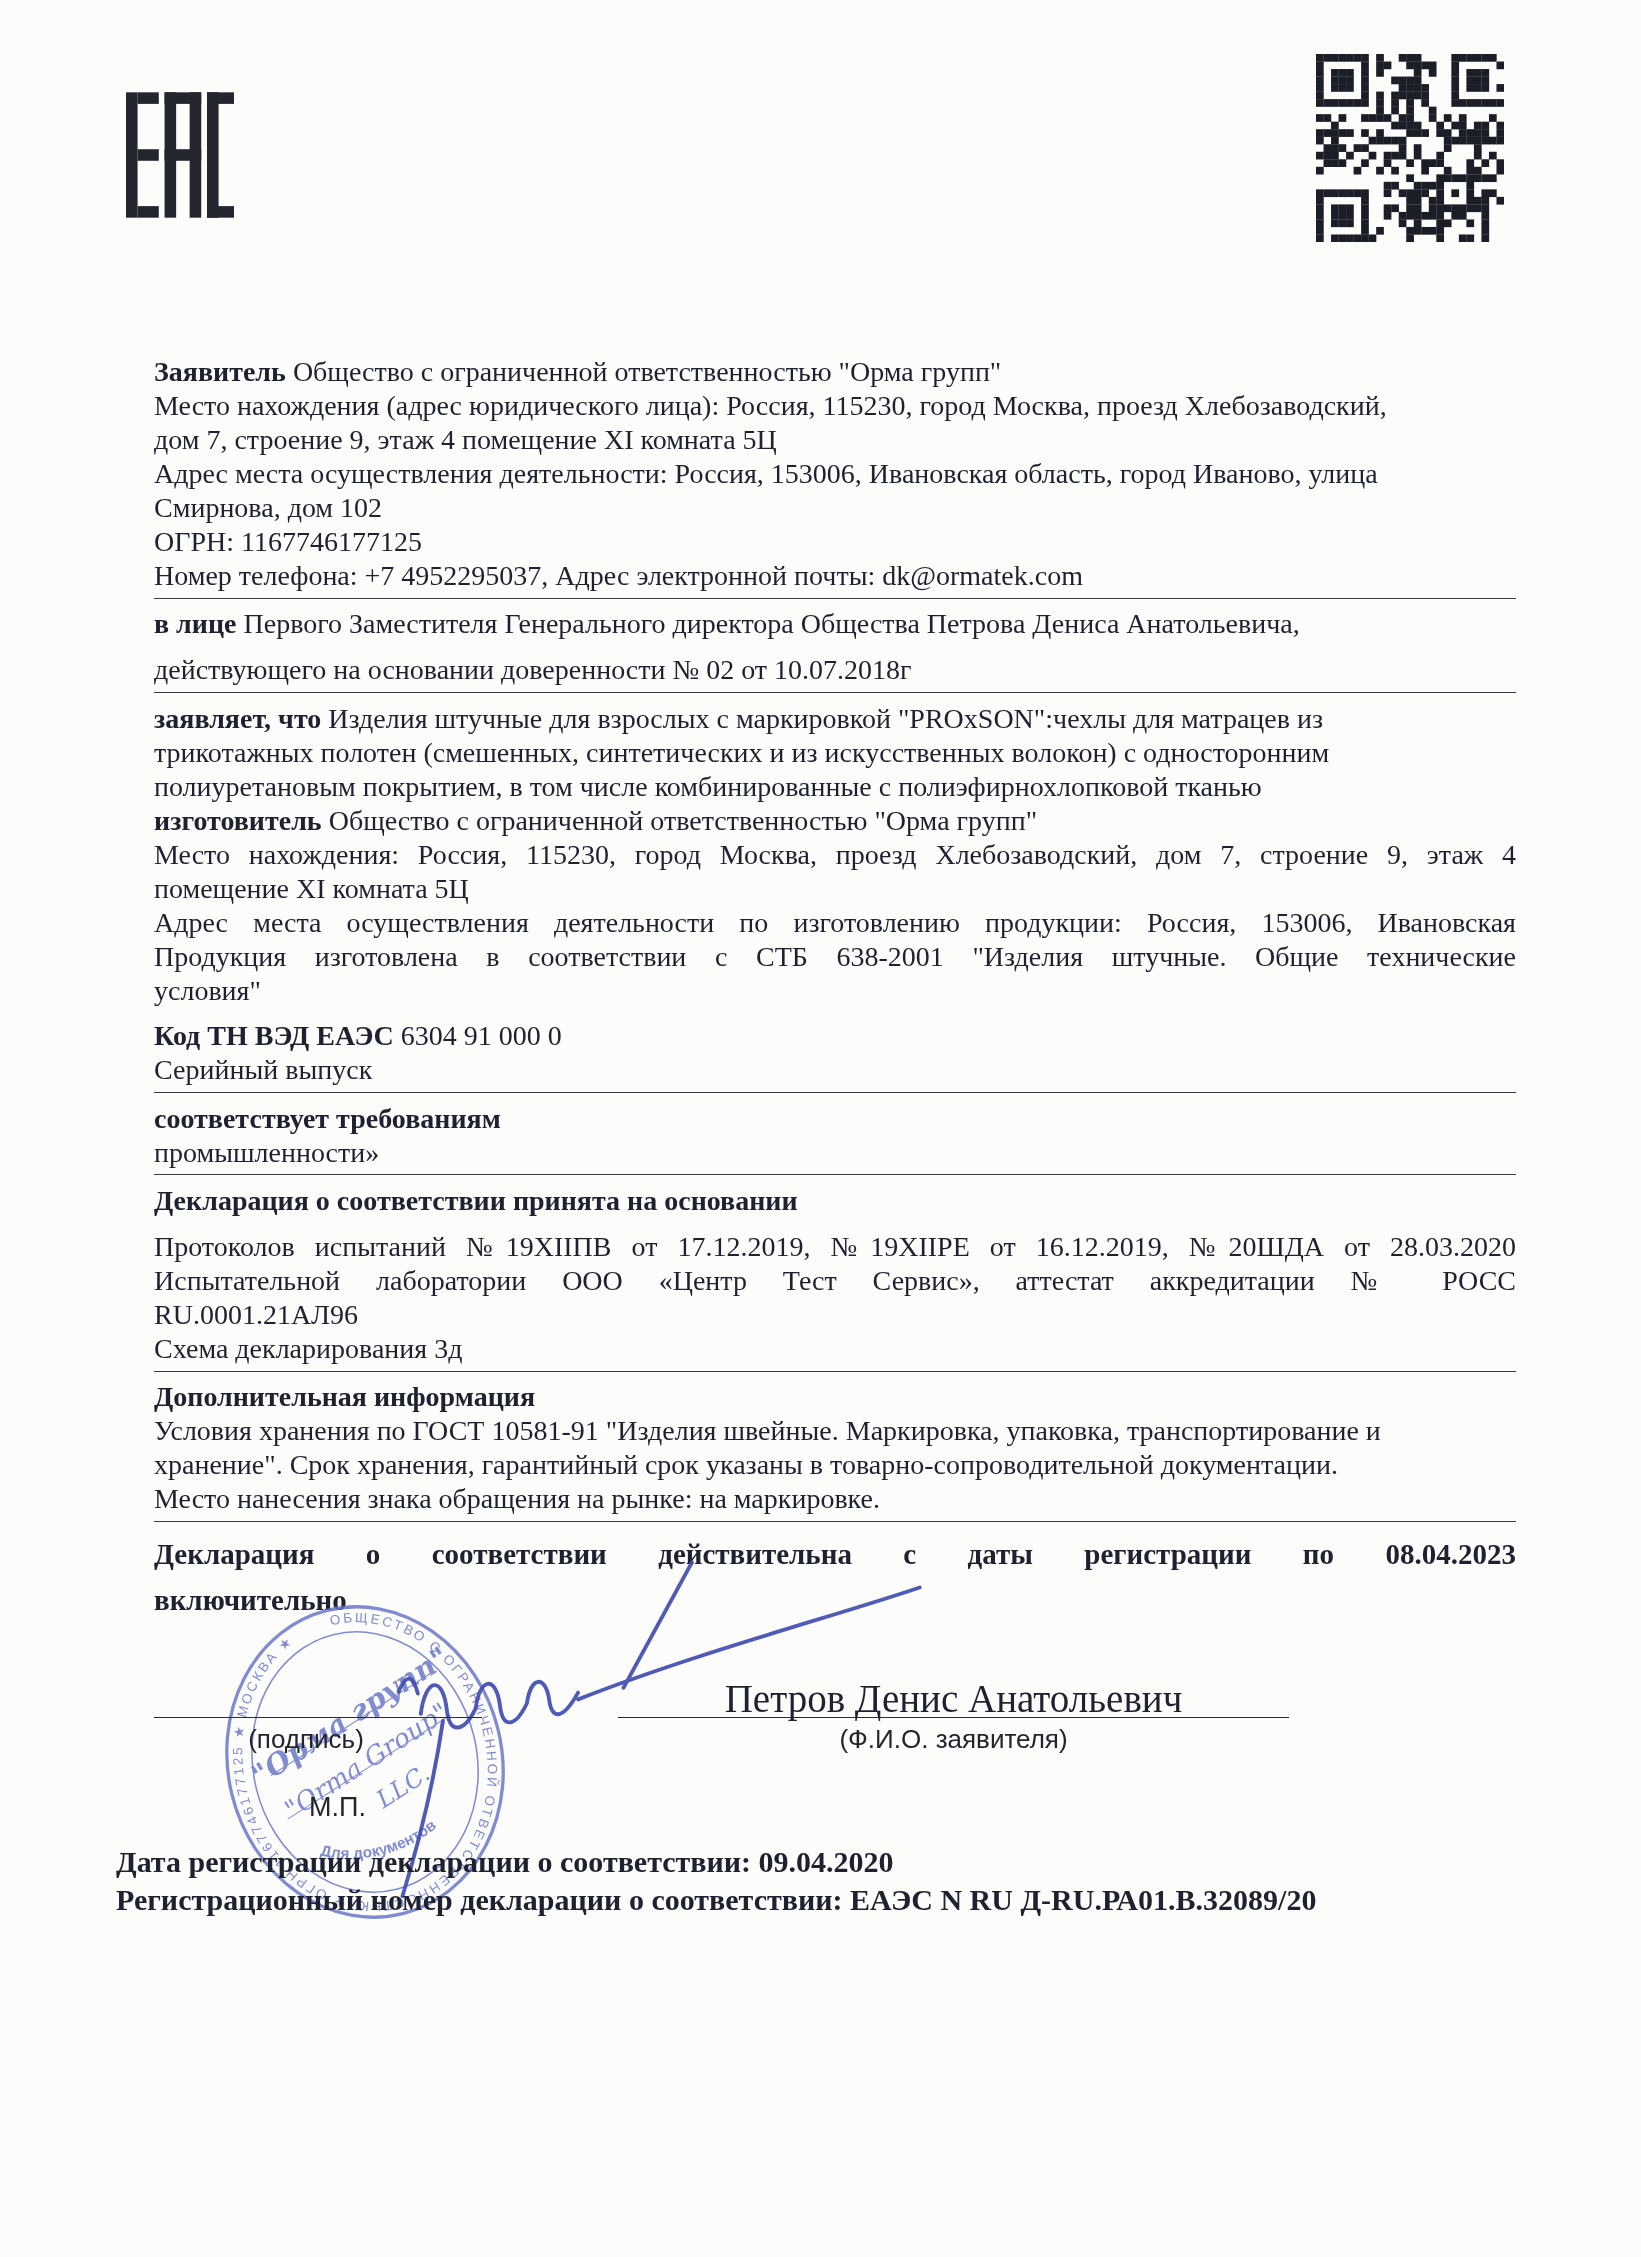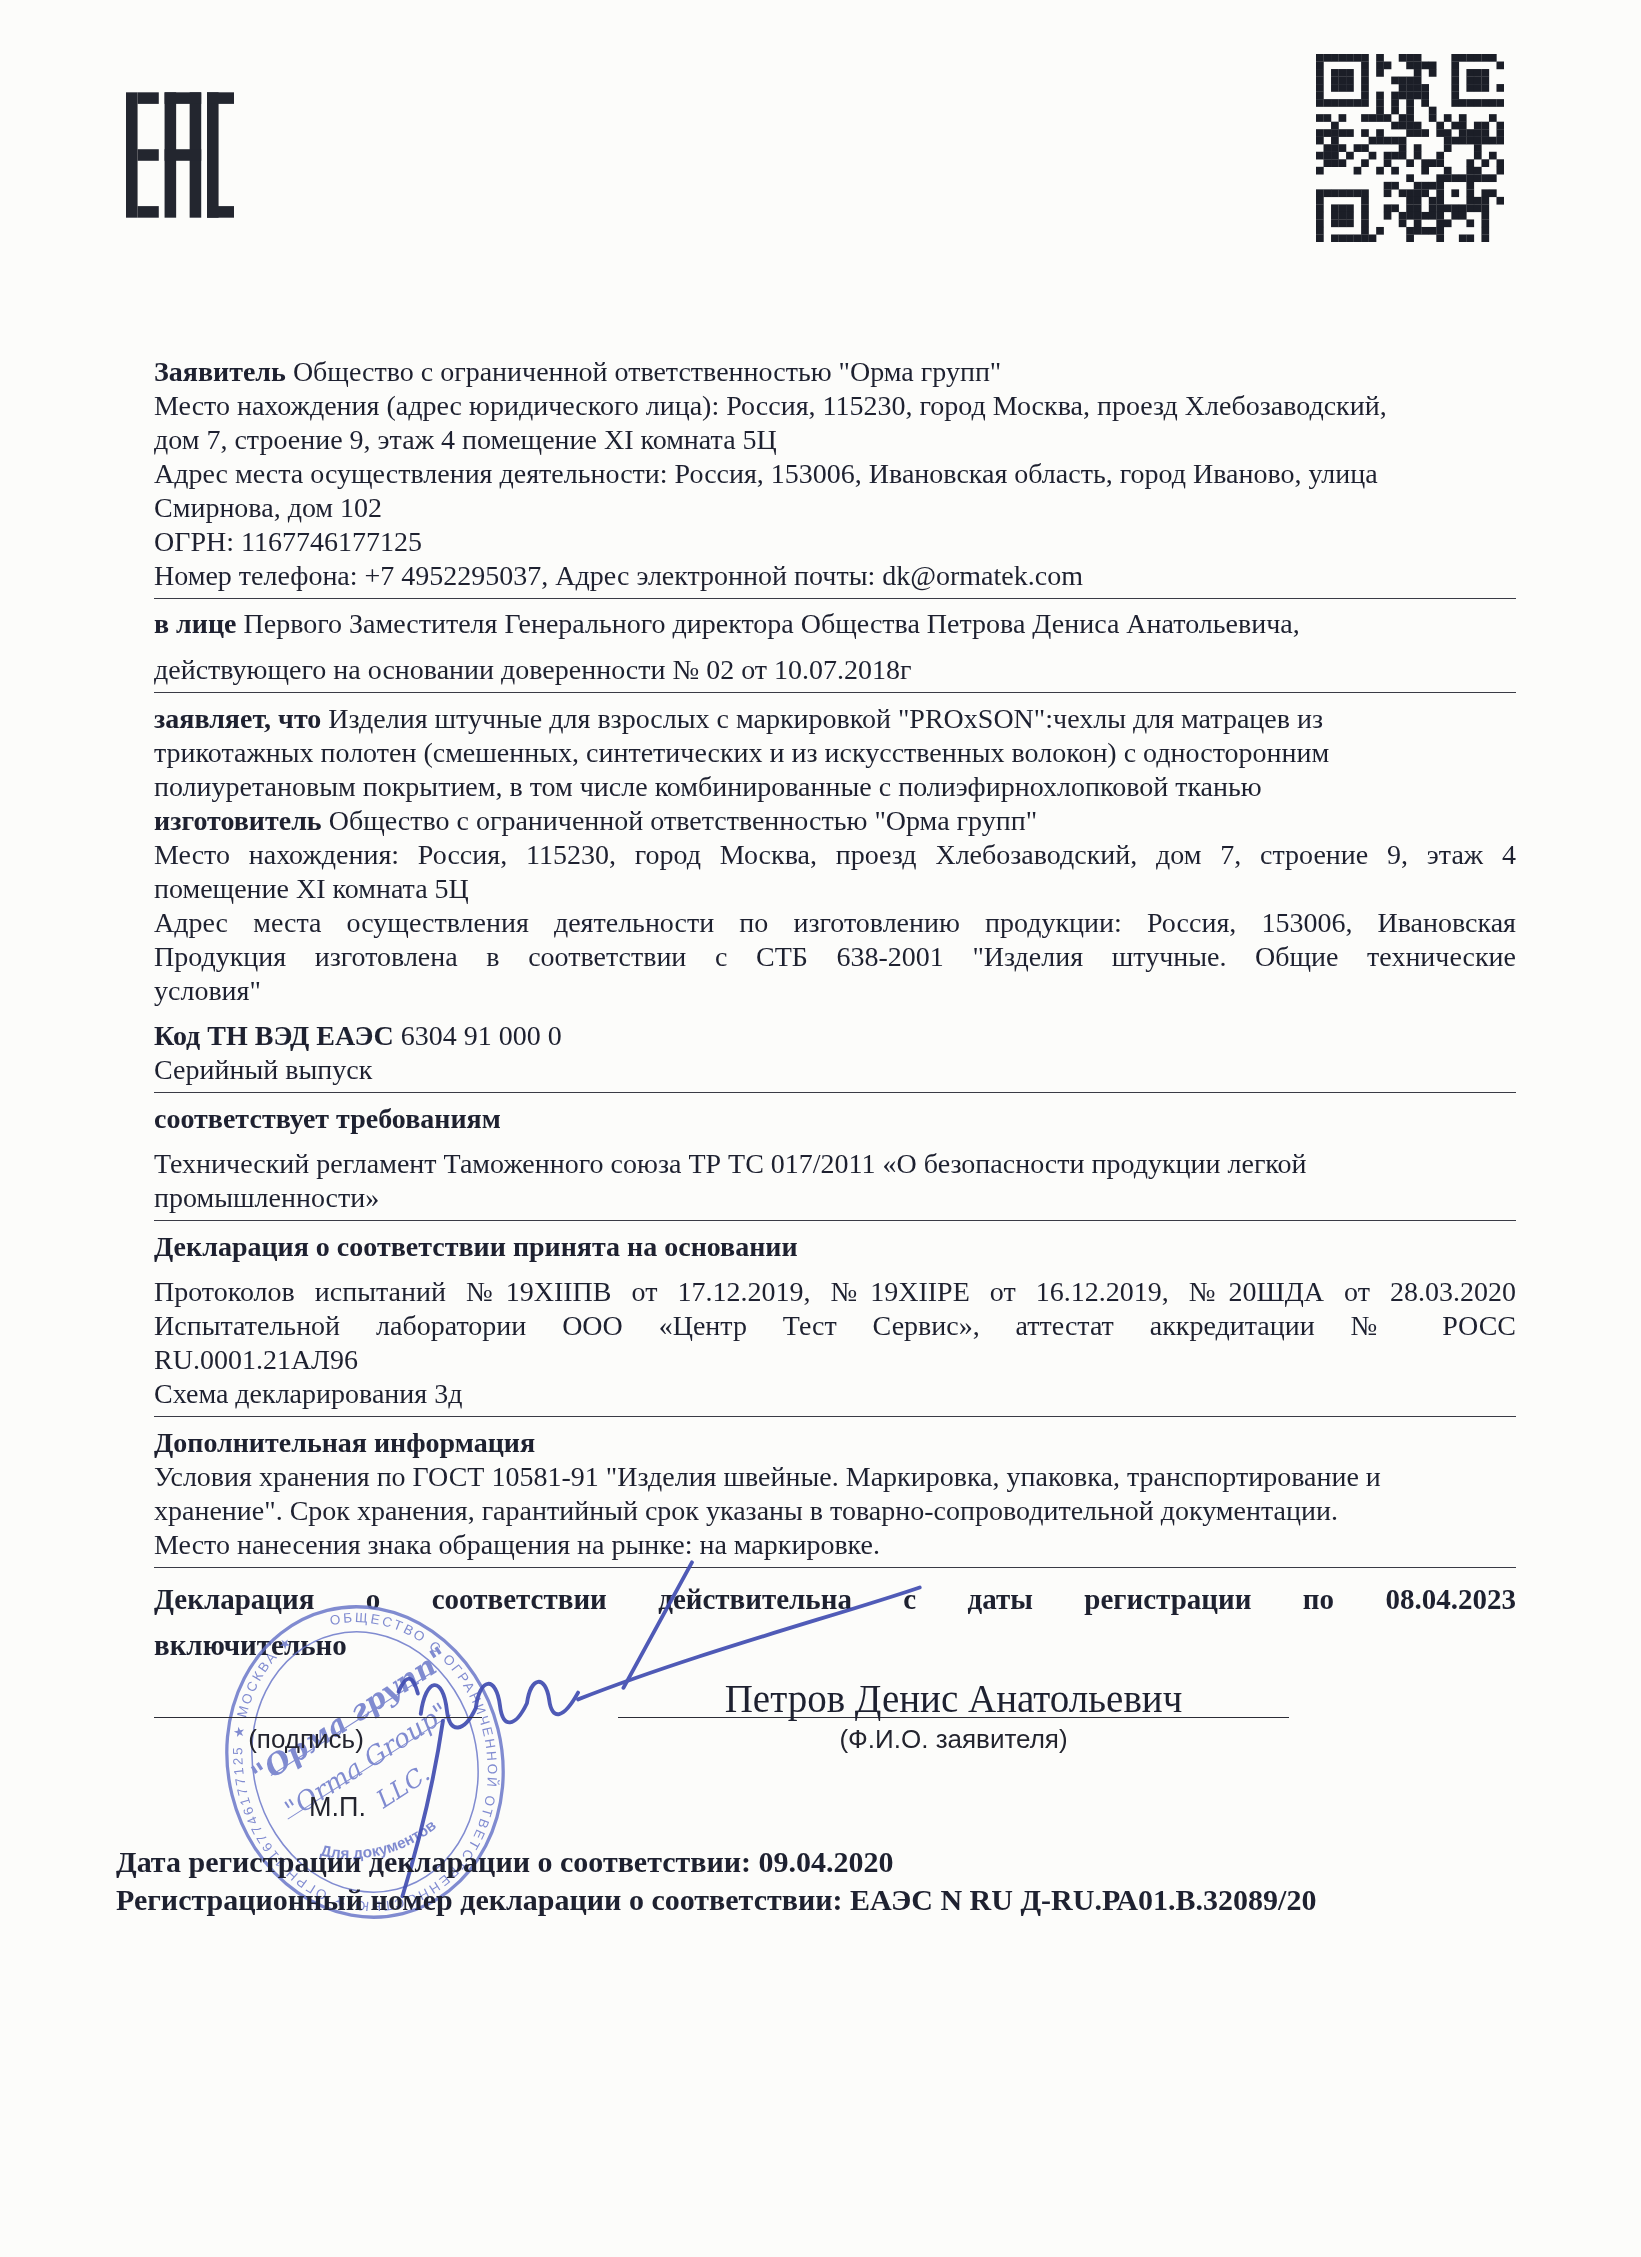--- a/index.html
+++ b/index.html
@@ -396,21 +396,20 @@
         <div class="line">помещение XI комната 5Ц</div>
         <div class="line just">Адрес места осуществления деятельности по изготовлению продукции: Россия, 153006, Ивановская</div>
         <div class="line just">Продукция изготовлена в соответствии с СТБ 638-2001 "Изделия штучные. Общие технические</div>
         <div class="line">условия"</div>
         <div class="line gap"><b>Код ТН ВЭД ЕАЭС</b> 6304 91 000 0</div>
         <div class="line">Серийный выпуск</div>
       </div>
     <div class="rule"></div>
     <div>
         <div class="line"><b>соответствует требованиям</b></div>
-        <div class="line gap">Технический регламент Таможенного союза ТР ТС 017/2011 «О безопасности продукции легкой</div>
         <div class="line">промышленности»</div>
       </div>
     <div class="rule"></div>
     <div>
         <div class="line"><b>Декларация о соответствии принята на основании</b></div>
         <div class="line just gap">Протоколов испытаний №19ХIIПВ от 17.12.2019, №19ХIIРЕ от 16.12.2019, №20ШДА от 28.03.2020</div>
         <div class="line just">Испытательной лаборатории ООО «Центр Тест Сервис», аттестат аккредитации № РОСС</div>
         <div class="line">RU.0001.21АЛ96</div>
         <div class="line">Схема декларирования 3д</div>
       </div>

